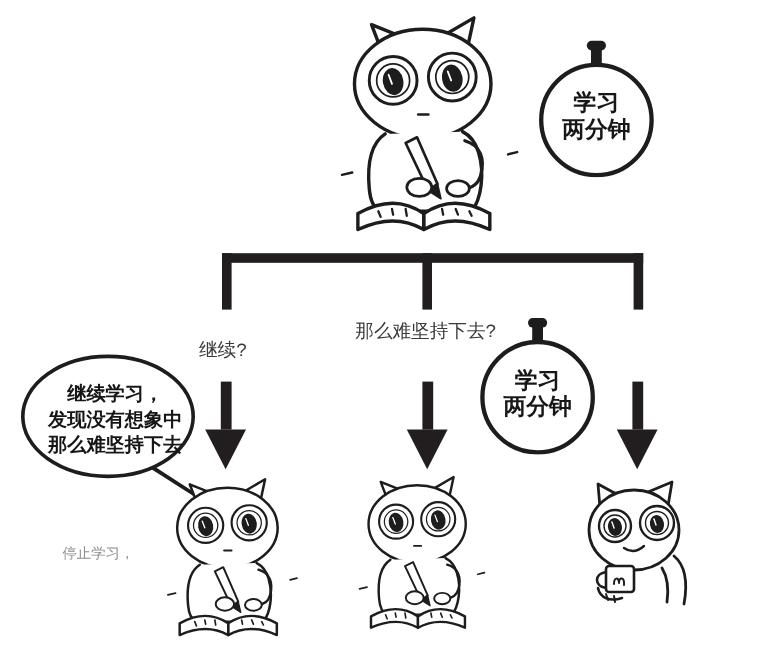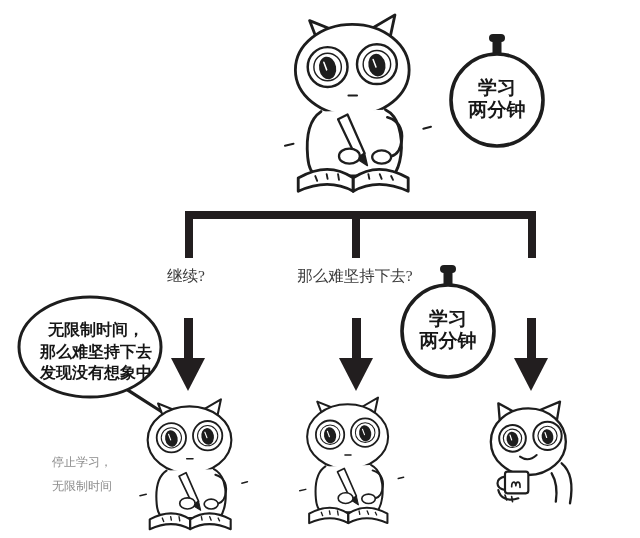--- a/index.html
+++ b/index.html
@@ -1,19 +1,19 @@
 <!DOCTYPE html>
 <html><head>
 <meta charset="utf-8">
 <style>
   * { margin:0; padding:0; box-sizing:border-box; }
   html,body { background:#ffffff; }
   #canvas {
     position:relative; width:582px; height:538px; background:#ffffff;
-    overflow:hidden; font-family:Liberation Serif, serif;
+    overflow:hidden; font-family:Liberation Mono, monospace;
     color:#1d1d1d;
   }
   .tree-line { position:absolute; background:#221e1f; }
   .branch-label {
     position:absolute; transform:translateX(-50%);
     font-size:15.5px; color:#3a3a3a; white-space:nowrap;
   }
   .arrow { position:absolute; width:34px; transform:translateX(-50%); }
   .arrow .shaft { width:9px; height:40px; background:#221e1f; margin:0 auto; }
   .arrow .head {
@@ -130,21 +130,21 @@
       <div>学习</div>
       <div>两分钟</div>
     </div>
   </div>
 
   <div class="tree-line" style="left:185px; top:211px; width:351px; height:8px;"></div>
   <div class="tree-line" style="left:185px; top:211px; width:8px; height:47px;"></div>
   <div class="tree-line" style="left:352px; top:211px; width:8px; height:47px;"></div>
   <div class="tree-line" style="left:528px; top:211px; width:8px; height:47px;"></div>
 
-  <div class="branch-label" style="left:186px; top:266px;">继续?</div>
+  <div class="branch-label" style="left:186px; top:282px;">继续?</div>
   <div class="branch-label" style="left:355px; top:266px;">那么难坚持下去?</div>
 
   <div class="arrow" style="left:188px; top:318px;">
     <div class="shaft"></div>
     <div class="head"></div>
   </div>
   <div class="arrow" style="left:356px; top:318px;">
     <div class="shaft"></div>
     <div class="head"></div>
   </div>
@@ -162,29 +162,28 @@
       <div>两分钟</div>
     </div>
   </div>
 
   <div class="bubble">
     <svg viewBox="0 0 172 126" width="172" height="126">
       <path d="M98 86 L150 119 L116 97 Z" fill="#ffffff" stroke="#1d1d1d" stroke-width="3" stroke-linejoin="round"></path>
       <ellipse cx="78" cy="54" rx="71" ry="50" fill="#ffffff" stroke="#1d1d1d" stroke-width="3"></ellipse>
     </svg>
     <div class="bubble-text">
-      <div>无限制时间，</div>
+      <div>继续学习，</div>
+      <div>发现没有想象中</div>
       <div>那么难坚持下去</div>
-      <div>发现没有想象中</div>
     </div>
   </div>
 
   <div class="gray-label" style="left:52px; top:450px;">
     <div>停止学习，</div>
-    <div>无限制时间</div>
   </div>
   <svg class="cat" viewBox="0 0 160 192" style="left:137px; top:398px; width:112px; height:134px;">
       <use href="#cat-study"></use>
     </svg>
 
   <svg class="cat" viewBox="0 0 160 192" style="left:297px; top:396px; width:108px; height:130px;">
       <use href="#cat-study"></use>
     </svg>
 
   <svg class="cat" viewBox="0 0 120 150" style="left:480px; top:400px; width:100px; height:125px;">

